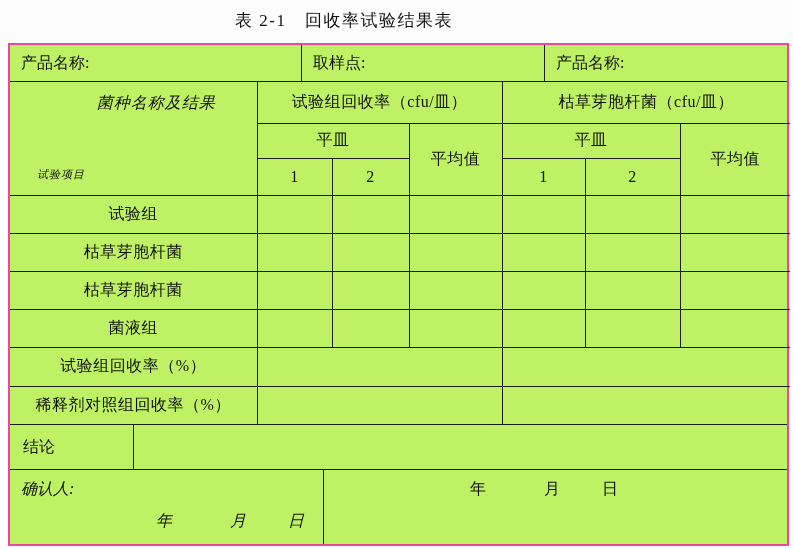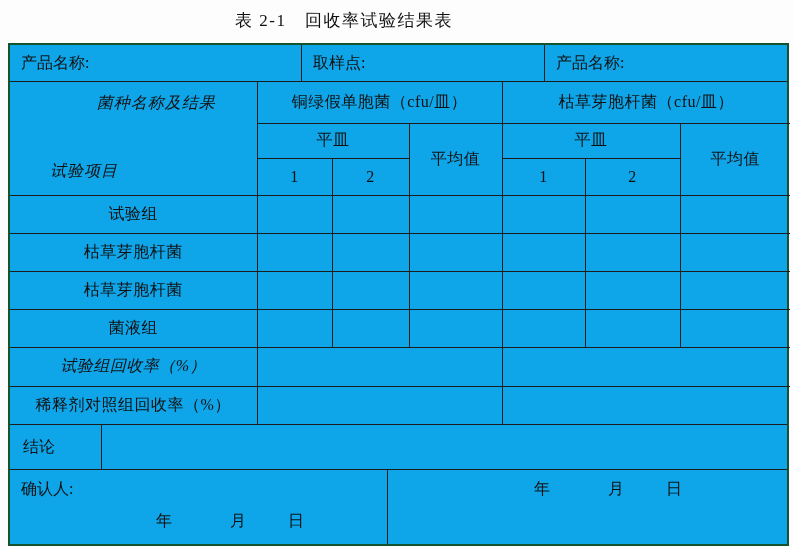--- a/index.html
+++ b/index.html
@@ -25,22 +25,22 @@
     font-size: 17px;
     letter-spacing: 1.5px;
     white-space: pre;
   }
   .frame {
     position: absolute;
     left: 8px;
     top: 43px;
     width: 781px;
     height: 503px;
-    border: 2px solid #14532d;
-    background: #0ea5e9;
+    border: 2px solid #ec4899;
+    background: #bef264;
     display: flex;
     flex-direction: column;
   }
   
   .info-row { display: flex; height: 37px; border-bottom: 1px solid #1c1c1c; flex: 0 0 auto; }
   .info-cell {
     display: flex; align-items: center;
     padding: 0 11px; font-size: 16px;
     border-right: 1px solid #1c1c1c;
   }
@@ -59,48 +59,48 @@
     letter-spacing: 0.5px;
   }
   table.main tr td:first-child { border-left: none; }
   table.main tr td:last-child { border-right: none; }
   table.main tr:first-child td { border-top: none; }
   table.main tr:last-child td { border-bottom: none; }
   tr.r2 { height: 41px; }
   tr.r3 { height: 35px; }
   tr.r4 { height: 37px; }
   tr.data-row { height: 38px; padding-left: 36px; }
-  tr.recovery-row-1 { height: 39px; font-style: italic; }
+  tr.recovery-row-1 { height: 39px; }
   tr.recovery-row-2 { height: 38px; padding-left: 34px; }
   td.corner { position: relative; font-style: italic; }
   .corner-top {
     position: absolute; top: 11px; left: 0;
     width: 100%; text-align: center; text-indent: 46px;
     font-size: 16px; letter-spacing: 1px;
   }
   .corner-bottom {
-    position: absolute; bottom: 13px; left: 40px;
-    font-size: 16px; letter-spacing: 1px;
+    position: absolute; bottom: 13px; left: 27px;
+    font-size: 11px; letter-spacing: 1px;
   }
   
   .conclusion-row { display: flex; height: 45px; border-bottom: 1px solid #1c1c1c; flex: 0 0 auto; }
   .conclusion-label {
-    width: 92px; border-right: 1px solid #1c1c1c;
+    width: 124px; border-right: 1px solid #1c1c1c;
     display: flex; align-items: center;
     padding-left: 13px; font-size: 16px;
   }
   .conclusion-blank { flex: 1; }
   
   .signoff-row { display: flex; flex: 1; }
   .signoff-cell {
     display: flex; flex-direction: column;
     justify-content: space-between;
     padding: 9px 10px 12px 11px;
   }
-  .signoff-cell.left { width: 378px; border-right: 1px solid #1c1c1c; }
+  .signoff-cell.left { width: 314px; border-right: 1px solid #1c1c1c; font-style: italic; }
   .signoff-cell.right { flex: 1; }
   .signoff-name { font-size: 16px; }
   .signoff-date { display: flex; padding-left: 135px; font-size: 16px; }
   .signoff-date .ymd-year { margin-right: 58px; }
   .signoff-date .ymd-month { margin-right: 42px; }
 </style>
 </head>
 <body>
 
 <div class="page">
@@ -125,21 +125,21 @@
             <col style="width:83px">
             <col style="width:95px">
           <col style="width:110px">
         </colgroup>
         <tbody>
           <tr class="r2">
             <td class="corner" rowspan="3">
               <div class="corner-top">菌种名称及结果</div>
               <div class="corner-bottom">试验项目</div>
             </td>
-            <td colspan="3">铜绿假单胞菌（cfu/皿）</td>
+            <td colspan="3">试验组回收率（cfu/皿）</td>
             <td colspan="3">枯草芽胞杆菌（cfu/皿）</td>
           </tr>
           <tr class="r3">
             <td colspan="2">平皿</td>
             <td rowspan="2">平均值</td>
             <td colspan="2">平皿</td>
             <td rowspan="2">平均值</td>
           </tr>
           <tr class="r4">
             <td>1</td>

